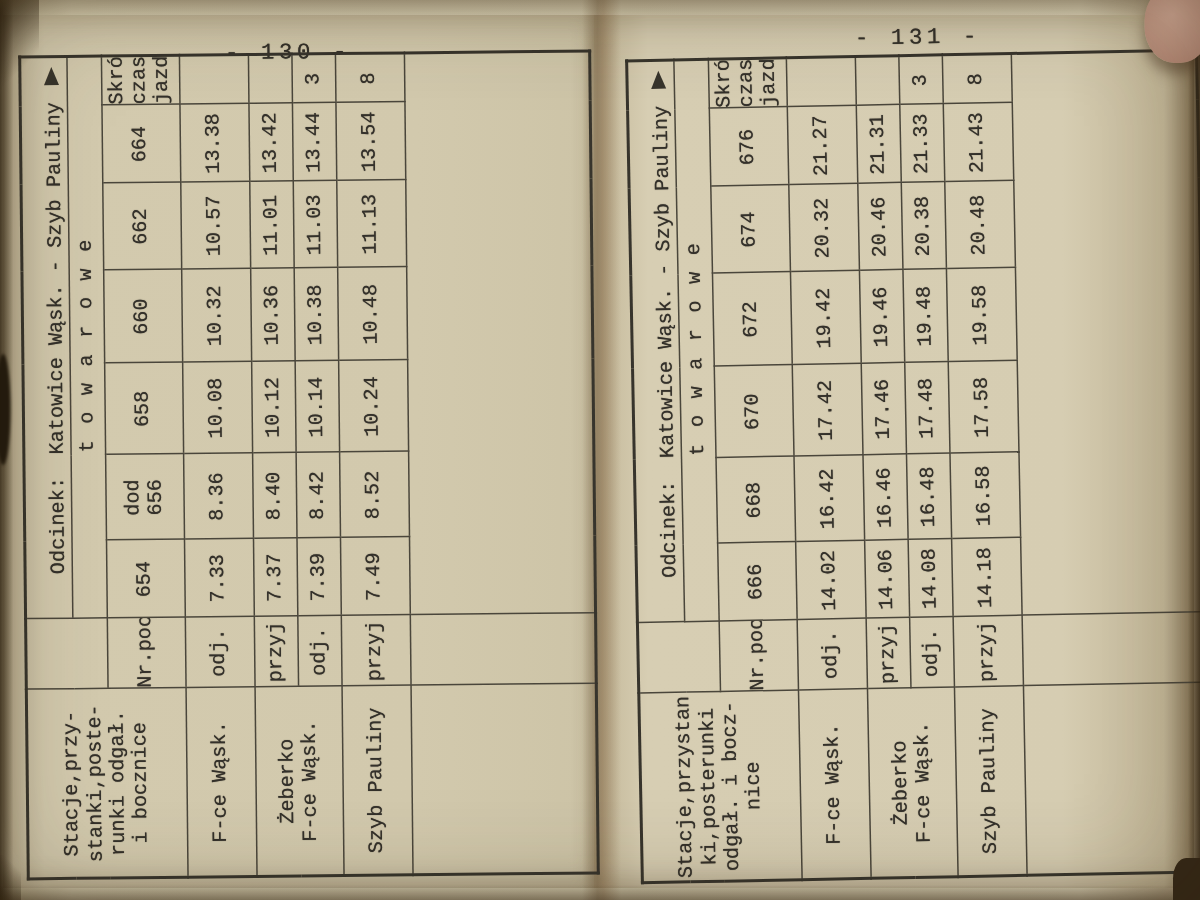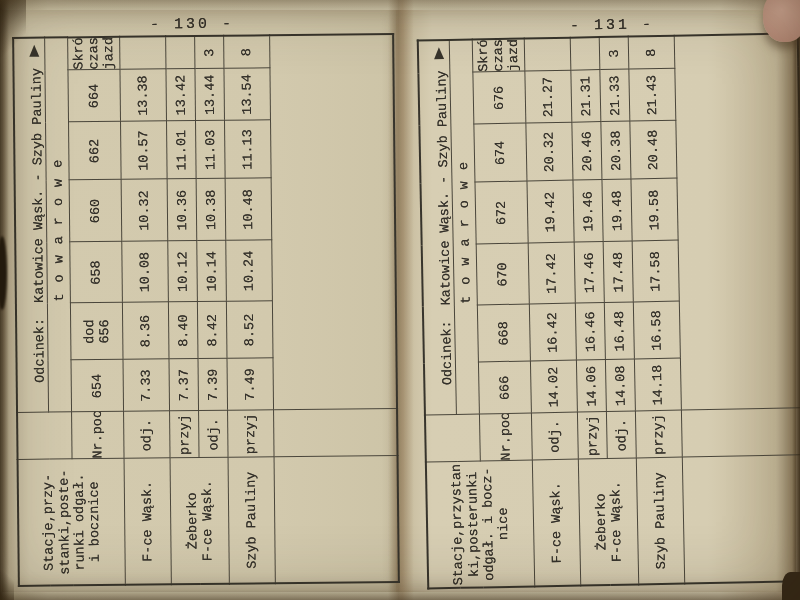--- a/index.html
+++ b/index.html
@@ -32,21 +32,21 @@
   .corner-br{position:absolute;right:-4px;bottom:-6px;width:22px;height:34px;border-radius:40% 0 0 0;
     background:#352817;}
   .finger{position:absolute;right:-7px;top:-10px;width:44px;height:52px;border-radius:46%;
     background:radial-gradient(circle at 42% 38%,#d2a globaux,#d2a globaux);
     background:radial-gradient(circle at 42% 38%,#d0a894,#b68a77 78%);
     box-shadow:0 7px 9px rgba(70,48,28,.5);}
   .vignette{position:absolute;inset:0;box-shadow:inset 0 0 70px rgba(45,32,14,.30);pointer-events:none;}
 
   .pageno{position:absolute;color:#33302a;font-size:15px;letter-spacing:3px;
     text-shadow:0 0 .6px rgba(46,42,34,.8);white-space:nowrap;}
-  .pageno-left{left:150px;top:16px;transform:rotate(-.6deg);text-align:right;}
+  .pageno-left{left:150px;top:27px;transform:rotate(-.6deg);text-align:right;}
   .pageno-right{left:570px;top:17px;transform:rotate(-1deg);}
 
   
   .rot{position:absolute;width:548px;height:370px;}
   .rot-left{left:-74px;top:126px;transform:rotate(-90.6deg);}
   .rot-right{left:333px;top:127px;transform:rotate(-91.1deg);}
 
   table.tt{border-collapse:collapse;table-layout:fixed;width:548px;height:370px;
     color:#33302a;border:2px solid #37342c;}
   table.tt td{border:1px solid #4a463b;padding:0;text-align:center;vertical-align:middle;

